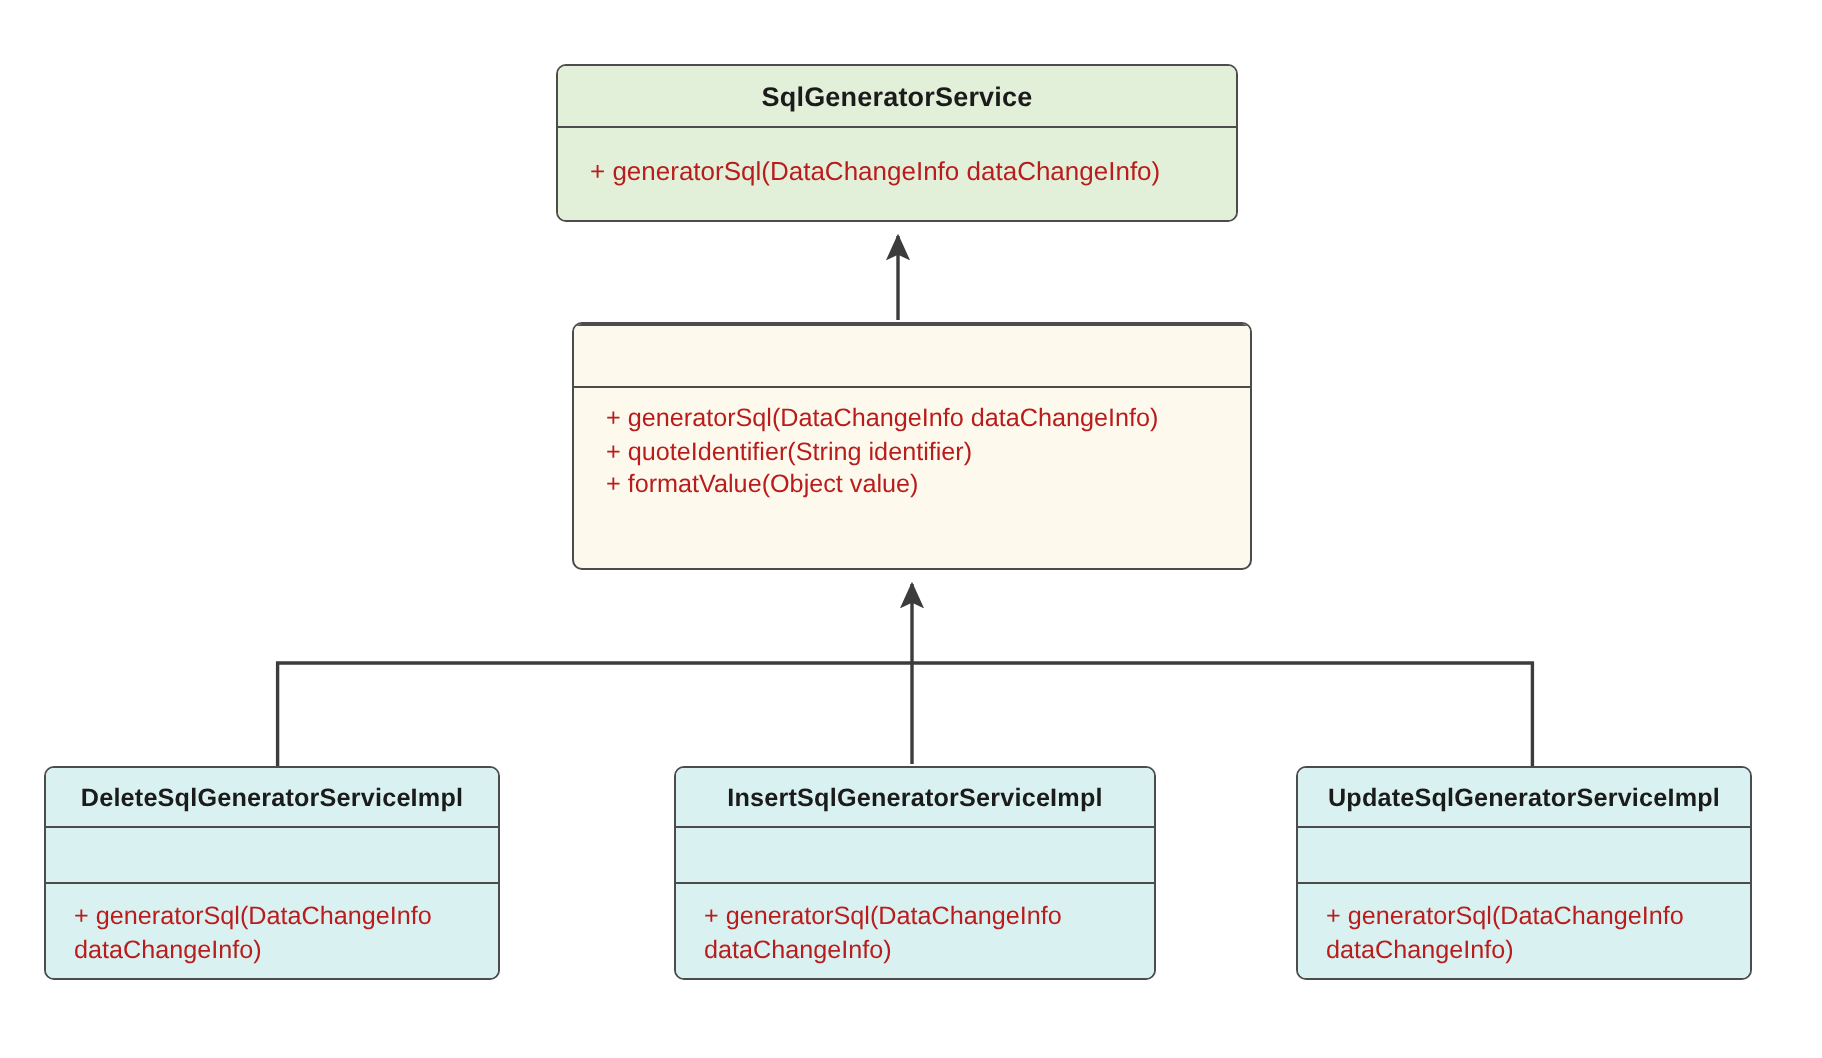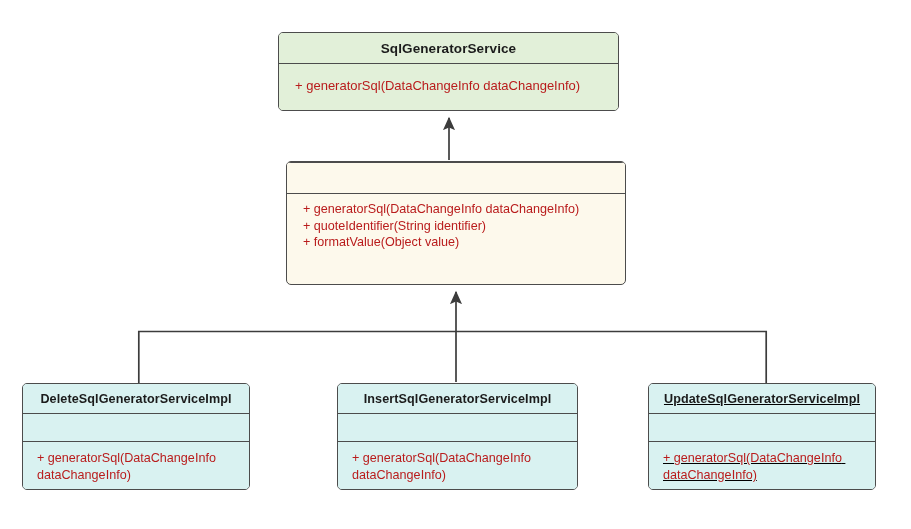--- a/index.html
+++ b/index.html
@@ -116,21 +116,21 @@
   }
   .impl-box .uml-attrs {
     height: 28px;
   }
   .impl-box .uml-methods {
     height: 48.4px; padding: 8px 14px 0 14px; font-size: 12.6px;
   }
 
   #class-delete-impl { left: 22px; }
   #class-insert-impl { left: 337px; width: 241px; }
-  #class-update-impl { left: 648px; text-decoration: underline; }
+  #class-update-impl { left: 648px; }
 
   
   #watermark {
     position: absolute;
     right: 18px;
     bottom: 6px;
     font-size: 15px;
     color: #b9b9b9;
     letter-spacing: 0.5px;
     z-index: 3;

